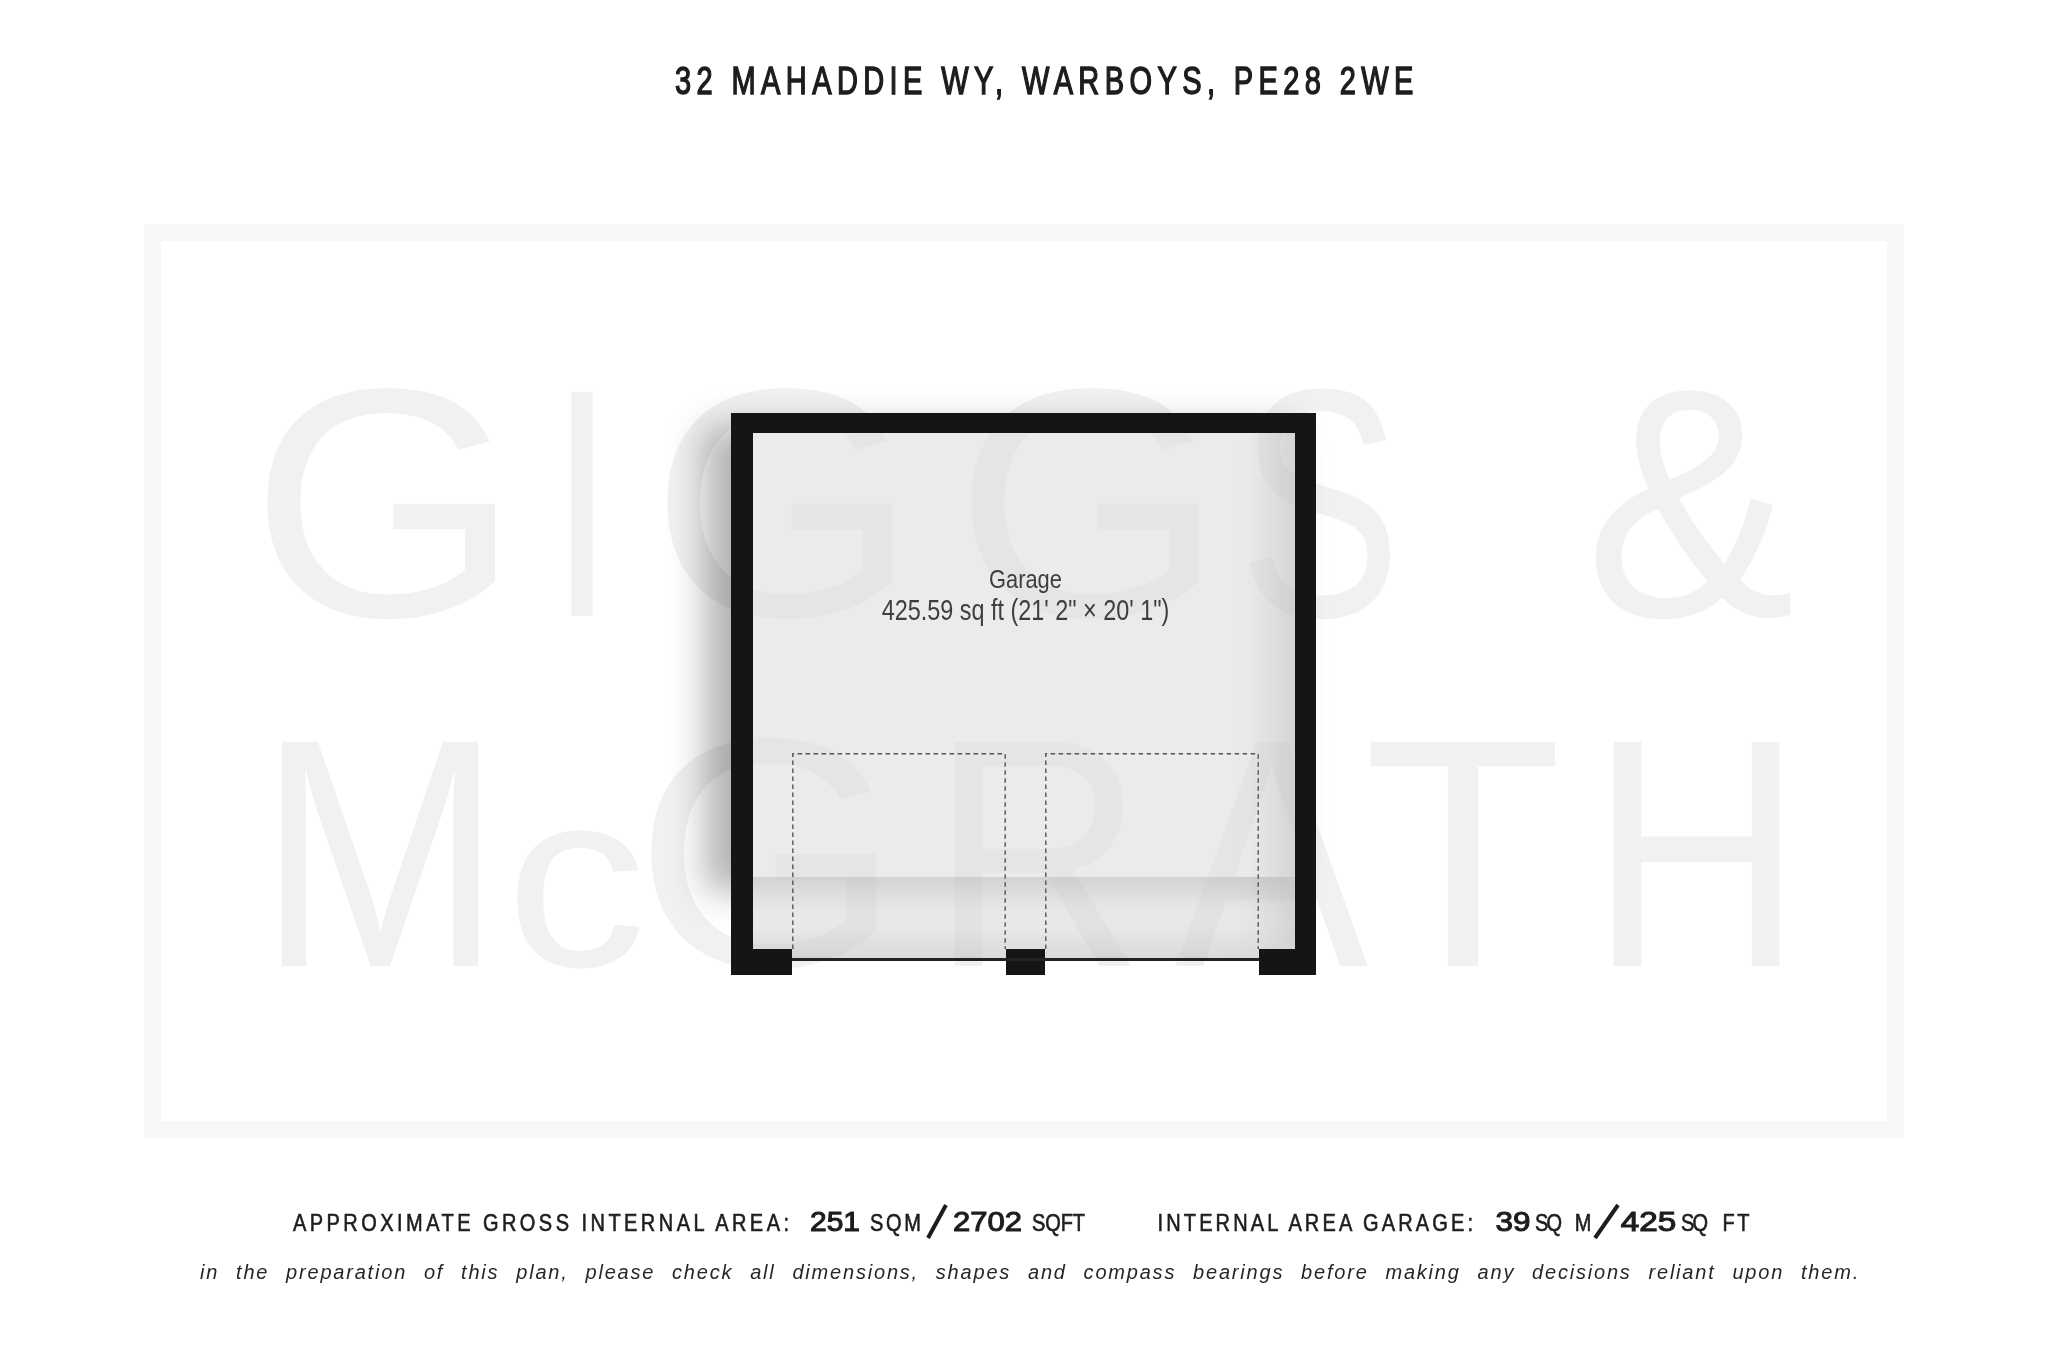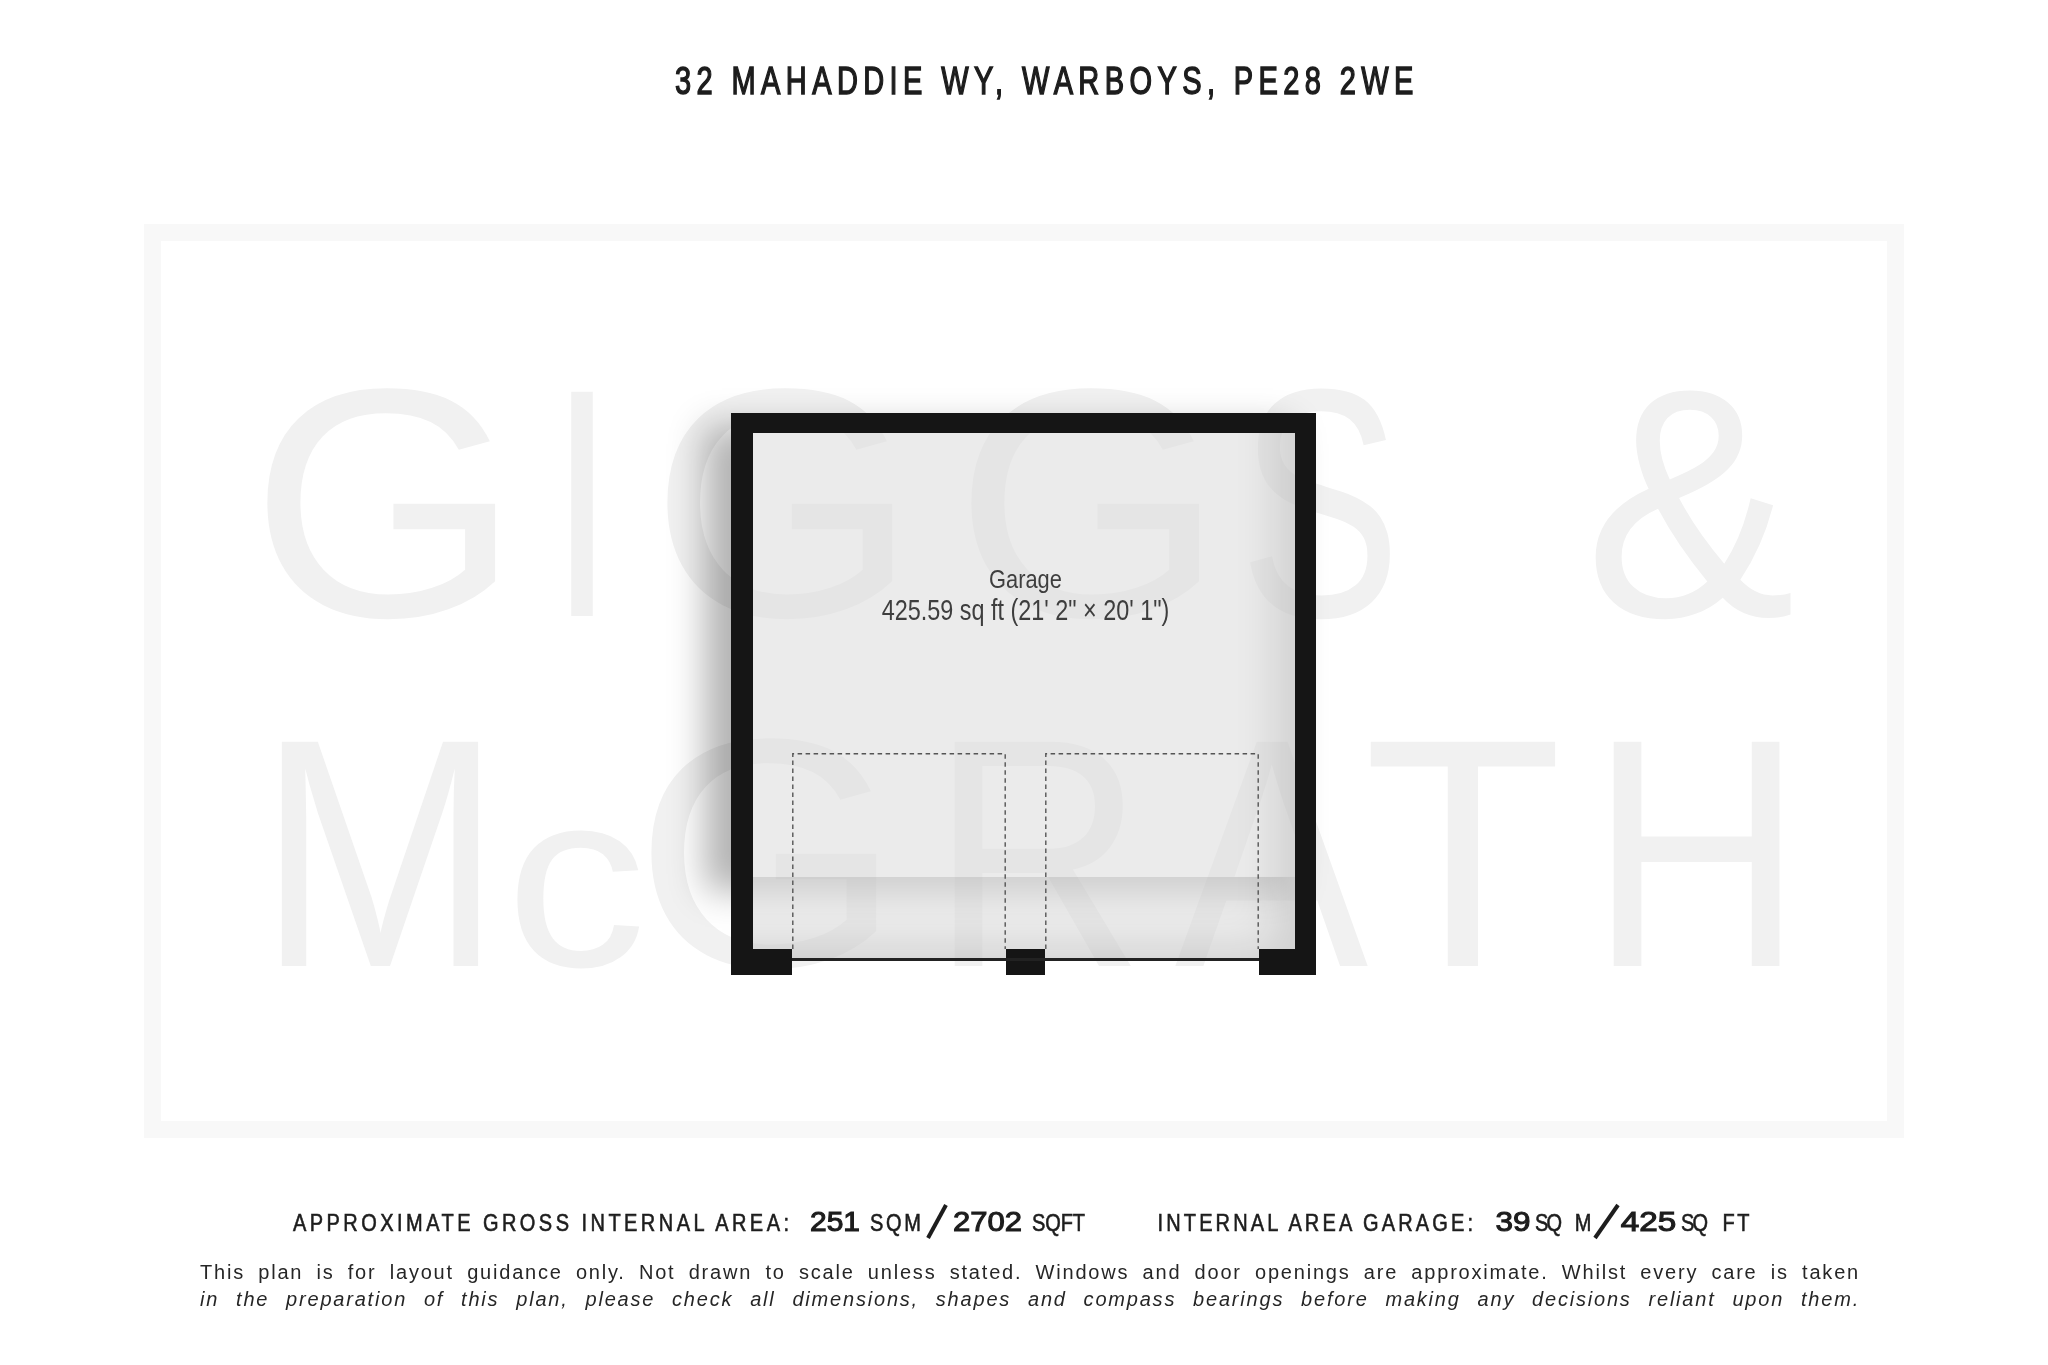--- a/index.html
+++ b/index.html
@@ -92,15 +92,14 @@
     <text x="1574.8" y="1231" font-size="20" textLength="16" lengthAdjust="spacing" transform="translate(0,1231) scale(1,1.22) translate(0,-1231)">M</text>
     <line x1="1595" y1="1238" x2="1618" y2="1205" stroke="#1d1d1d" stroke-width="4"></line>
 
     <text x="1620.8" y="1231" font-size="28.5" stroke="#1d1d1d" stroke-width="1.1" textLength="55.5" lengthAdjust="spacingAndGlyphs">425</text>
     <text x="1681" y="1231" font-size="20" textLength="27" lengthAdjust="spacing" transform="translate(0,1231) scale(1,1.22) translate(0,-1231)">SQ</text>
     <text x="1722.4" y="1231" font-size="20" textLength="27" lengthAdjust="spacing" transform="translate(0,1231) scale(1,1.22) translate(0,-1231)">FT</text>
   </g>
 </svg>
 
 <div class="abs" id="disclaimer" style="left:200px;top:1259px;width:1660px;font-size:20px;line-height:27px;letter-spacing:1.8px;color:#262626;">
-  <div style="text-align:justify;text-align-last:justify;">This plan is for layout guidance only. Not drawn to scale unless stated. Windows and door openings are approximate. Whilst every care is taken</div>
   <div style="text-align:justify;text-align-last:justify;font-style:italic;">in the preparation of this plan, please check all dimensions, shapes and compass bearings before making any decisions reliant upon them.</div>
 </div>
 
 </body></html>

